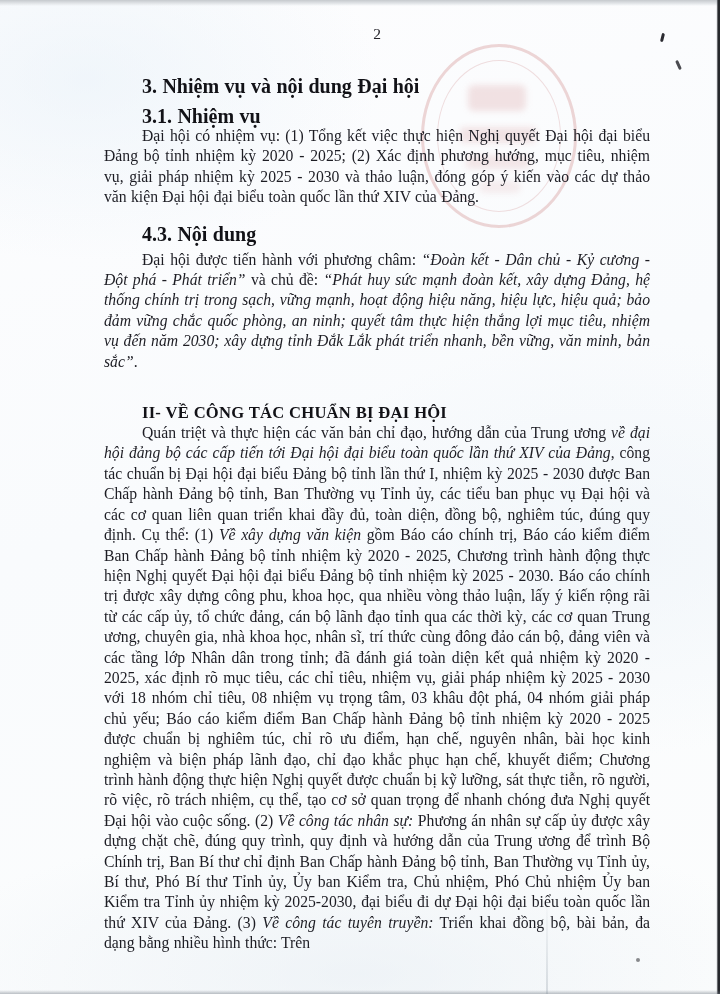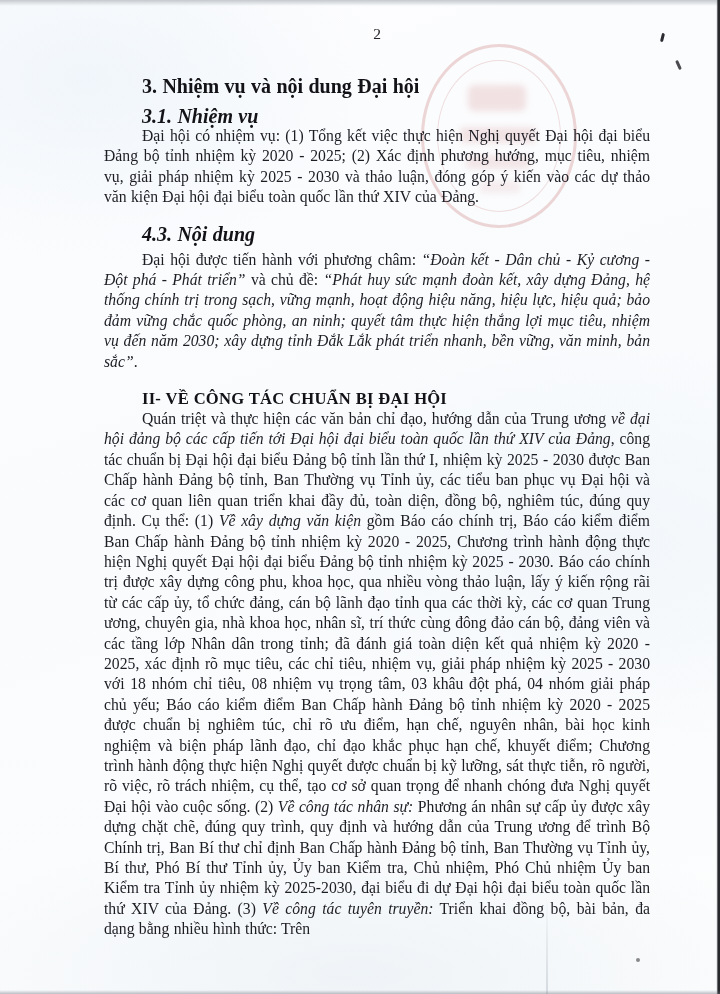--- a/index.html
+++ b/index.html
@@ -39,24 +39,24 @@
   .s1{left:661px;top:33px;width:3px;height:9px;border-radius:2px;transform:rotate(14deg);}
   .s2{left:677px;top:60px;width:3px;height:10px;border-radius:2px;transform:rotate(-24deg);opacity:.85;}
   .s3{left:636px;top:958px;width:4px;height:4px;border-radius:50%;opacity:.55;}
   
   .content{position:absolute;left:104px;top:24px;width:546px;
     font-size:15.7px;line-height:20.4px;color:#1d1d24;text-align:justify;
     word-spacing:.4px;}
   .pagenum{text-align:center;line-height:20px;font-size:15.5px;margin:0;color:#222228;}
   .hd{font-weight:700;font-size:20px;line-height:20px;text-align:left;color:#121217;margin:0 0 0 38px;}
   .hd.h3{margin-top:32px;}
-  .hd.bi{font-style:italic;}
+  .hd.bi{}
   .hd.h31{margin-top:10px;}
   .hd.h32{margin-top:16px;}
-  .hd.hII{margin-top:17px;font-size:16.6px;letter-spacing:.2px;}
+  .hd.hII{margin-top:31px;font-size:16.6px;letter-spacing:.2px;}
   p.para{margin:0;text-indent:38px;}
   p.p1{}
   p.p2{margin-top:6px;}
   p.p3{}
 </style>
 </head>
 <body>
 
 <div class="scan">
 

